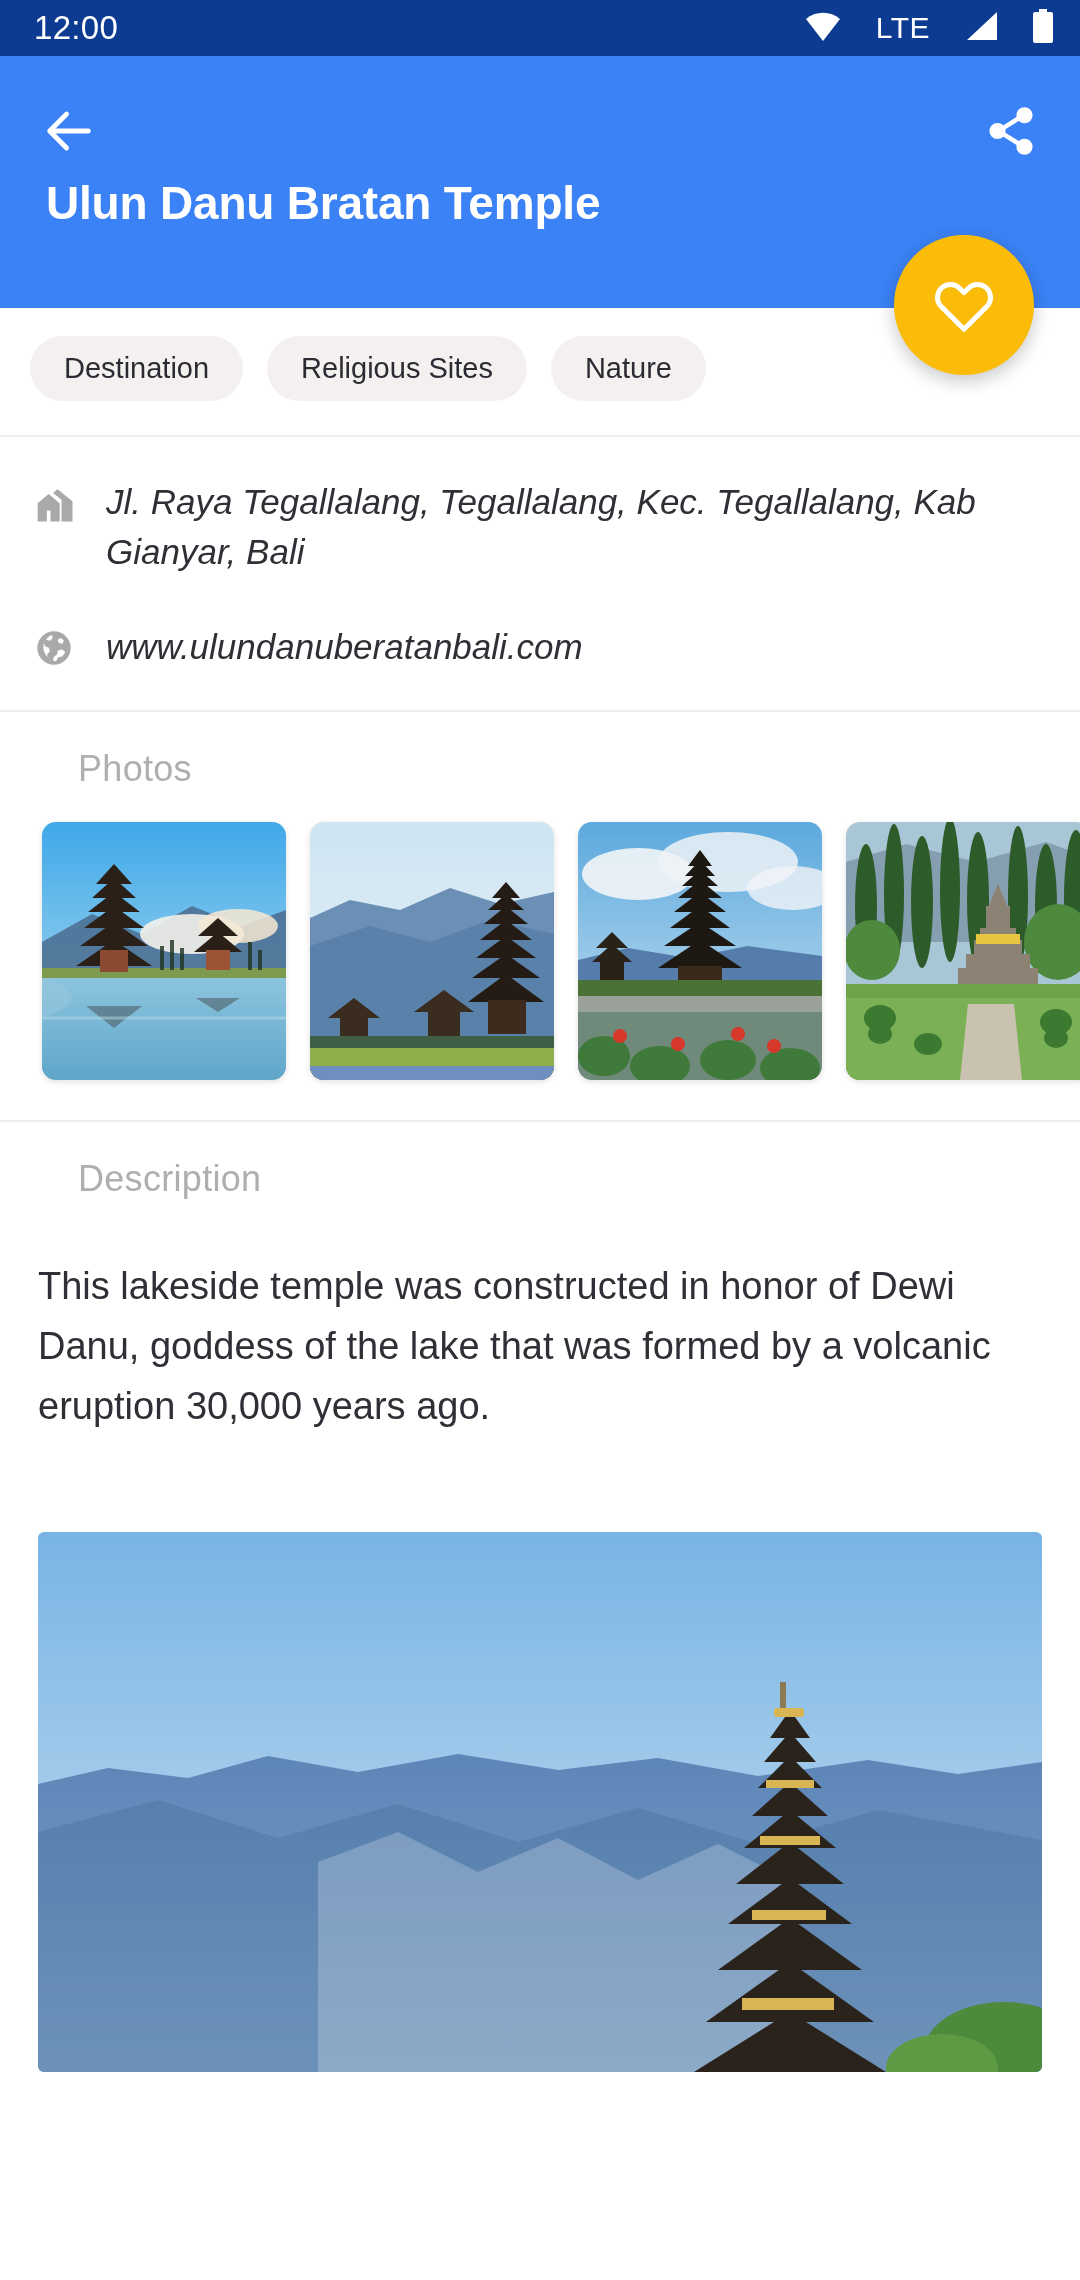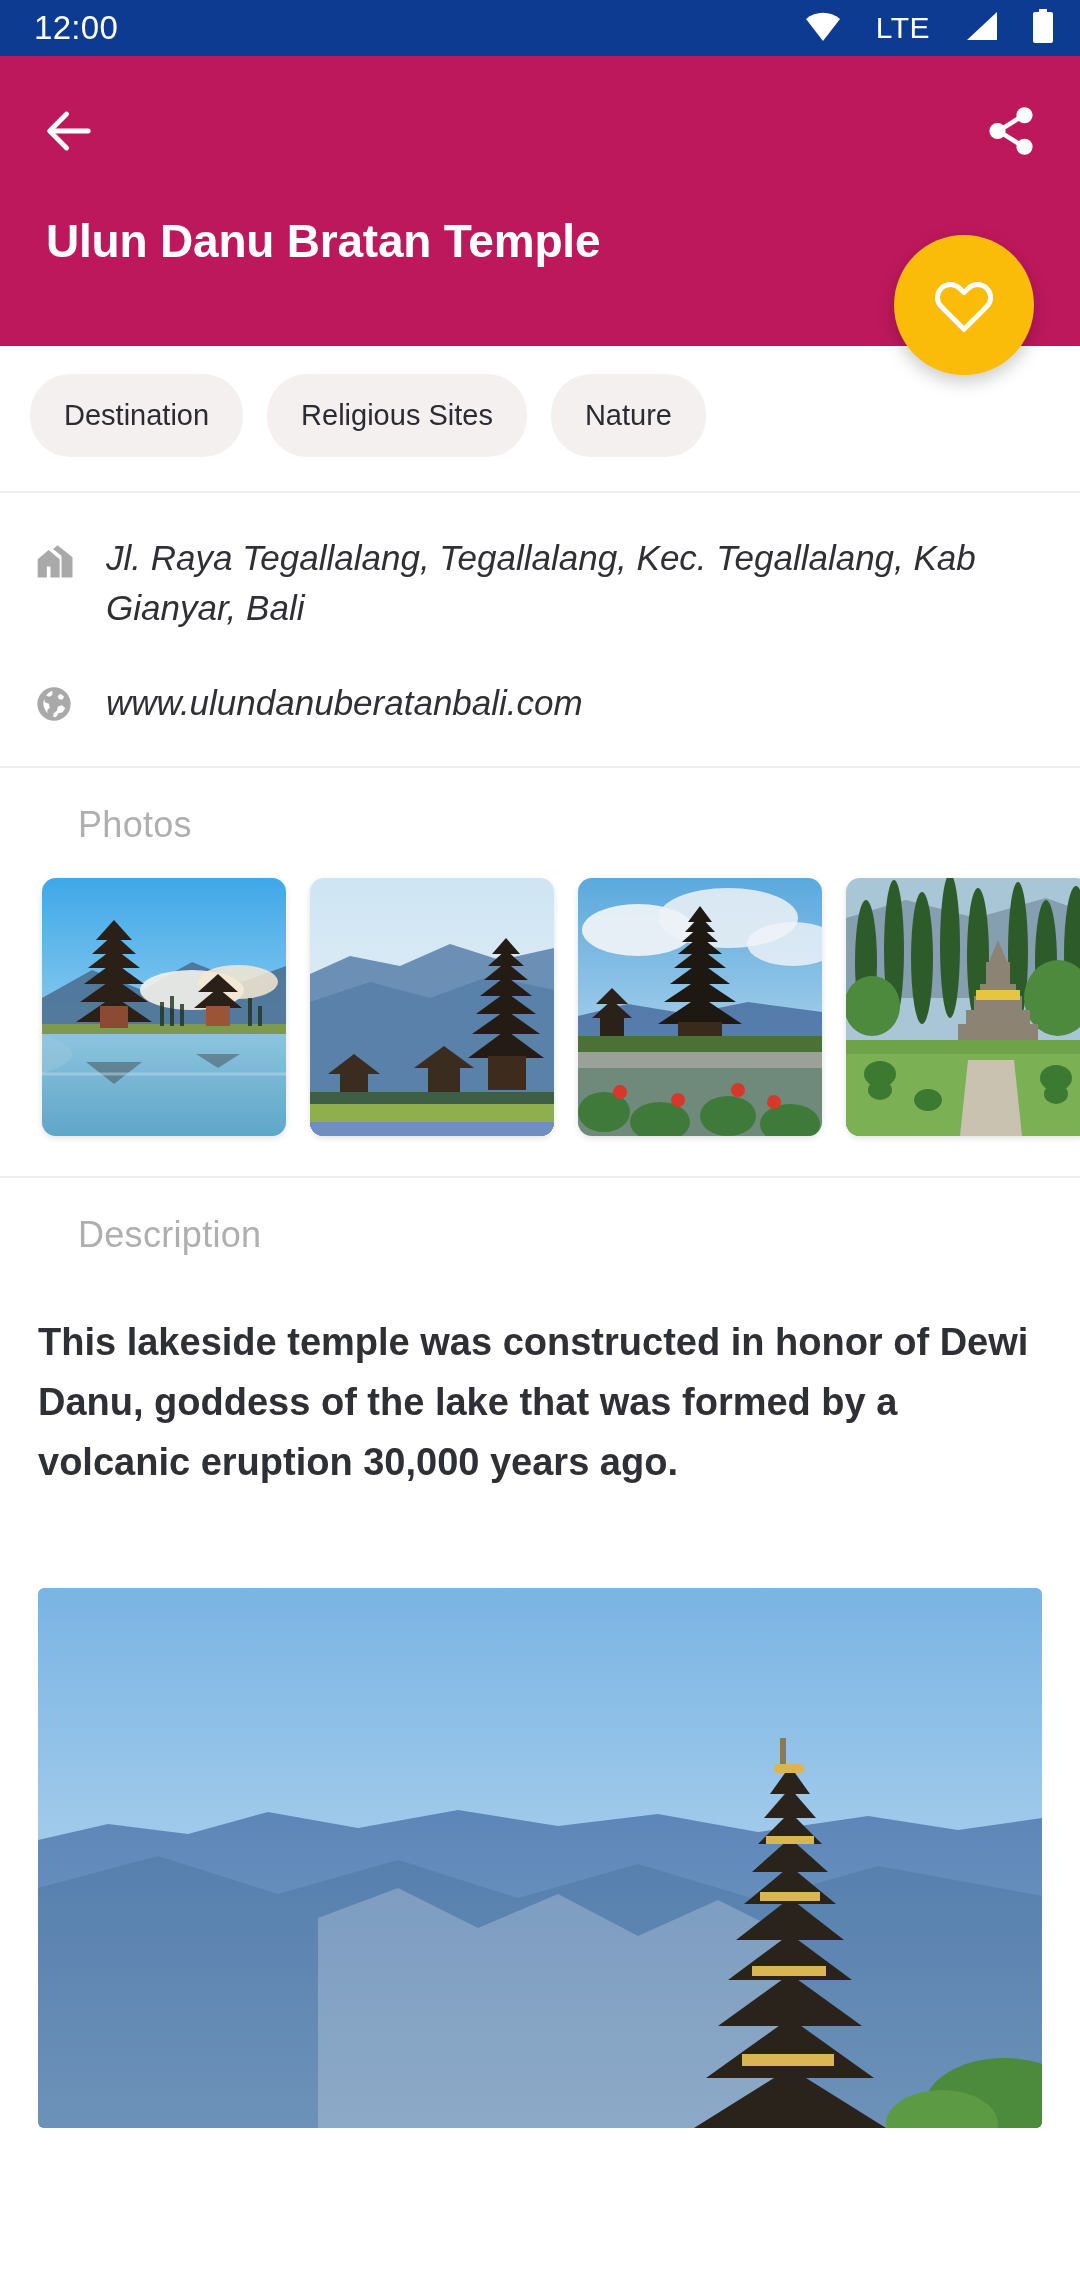--- a/index.html
+++ b/index.html
@@ -17,22 +17,22 @@
     display:flex; align-items:center; justify-content:space-between;
     padding:0 26px 0 34px;
   }
   .status-clock { font-size:33px; letter-spacing:.3px; }
   .status-icons { display:flex; align-items:center; gap:34px; }
   .lte-text { font-size:30px; letter-spacing:.5px; }
   .ic { display:block; }
 
   
   .appbar {
-    position:relative; background:#be185d;
-    height:290px; padding:16px 34px;
+    position:relative; background:#3b82f6;
+    height:252px; padding:16px 34px;
   }
   .appbar-top {
     height:120px; display:flex; align-items:center; justify-content:space-between;
   }
   .iconbtn {
     width:70px; height:70px; display:flex; align-items:center; justify-content:center;
     border:none; background:transparent; cursor:pointer;
   }
   .appbar-title {
     position:absolute; left:46px; bottom:78px;
@@ -47,21 +47,21 @@
     z-index:5;
   }
 
   
   .chips-row {
     display:flex; align-items:center; gap:24px;
     padding:28px 30px 34px 30px;
   }
   .chip {
     background:#F4F0F0; border:none; border-radius:40px;
-    padding:25px 34px; font-size:29px; color:#2B2B33;
+    padding:16px 34px; font-size:29px; color:#2B2B33;
     cursor:pointer; white-space:nowrap;
     font-family:"Liberation Sans", sans-serif;
   }
 
   .divider { height:2px; background:#EEEEEE; width:100%; }
 
   
   .info-block { padding:28px 0 26px 0;font-style:italic; }
   .info-row {
     display:flex; align-items:flex-start; gap:0;
@@ -86,21 +86,20 @@
     flex:0 0 244px; height:258px; border-radius:14px;
     overflow:hidden; cursor:pointer;
     box-shadow:0 2px 6px rgba(0,0,0,.12);
     position:relative;
   }
   .thumb svg { display:block; width:100%; height:100%; }
 
   .desc-text {
     font-size:38px; color:#2F2F36; line-height:1.58;
     padding:56px 38px 0 38px;
-    font-weight:bold;
   }
 
   .hero {
     margin:96px 38px 0 38px; height:540px;
     border-radius:6px; overflow:hidden; position:relative;
   }
   .hero svg { display:block; width:100%; height:100%; }
 </style>
 </head>
 <body>

